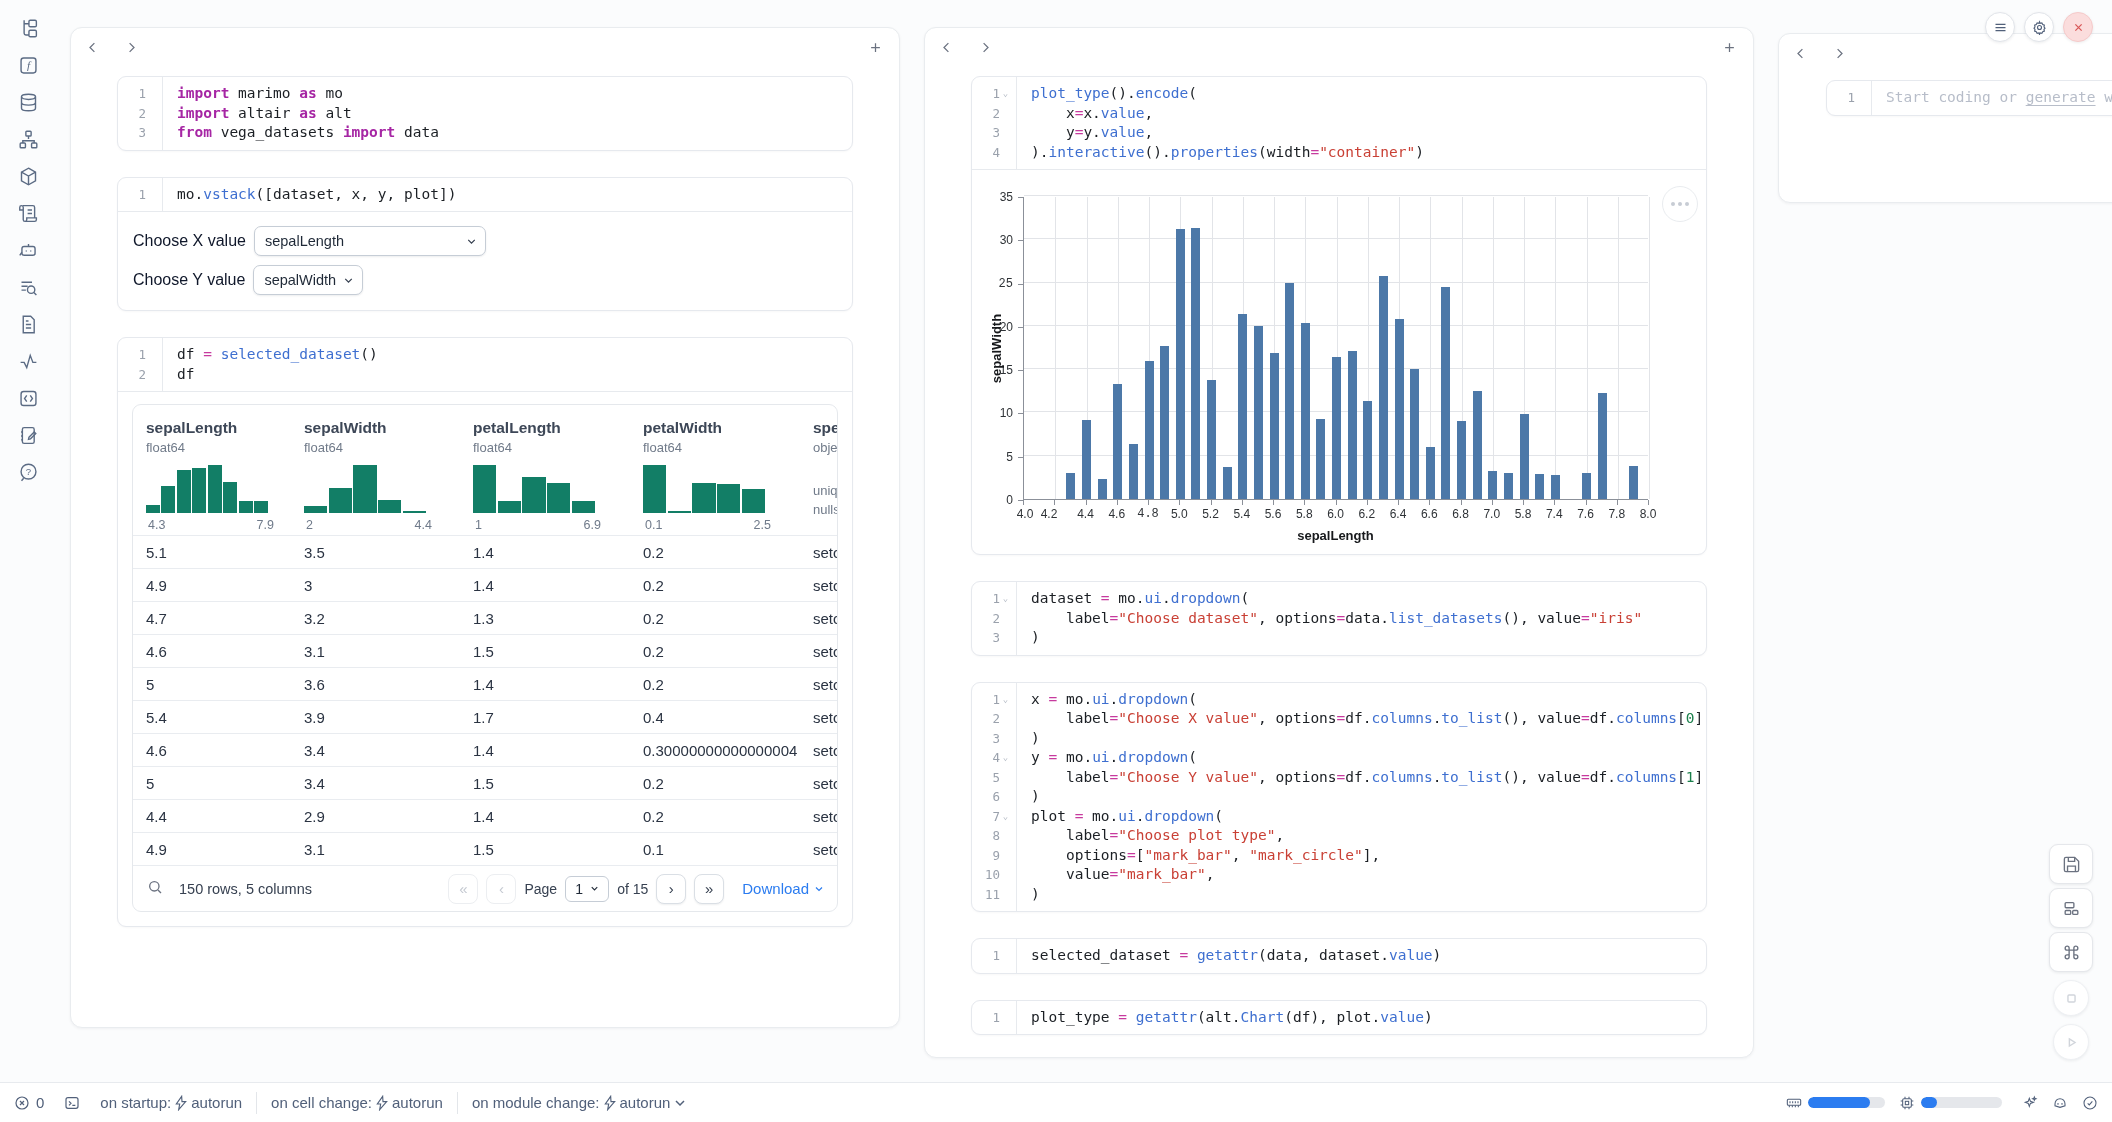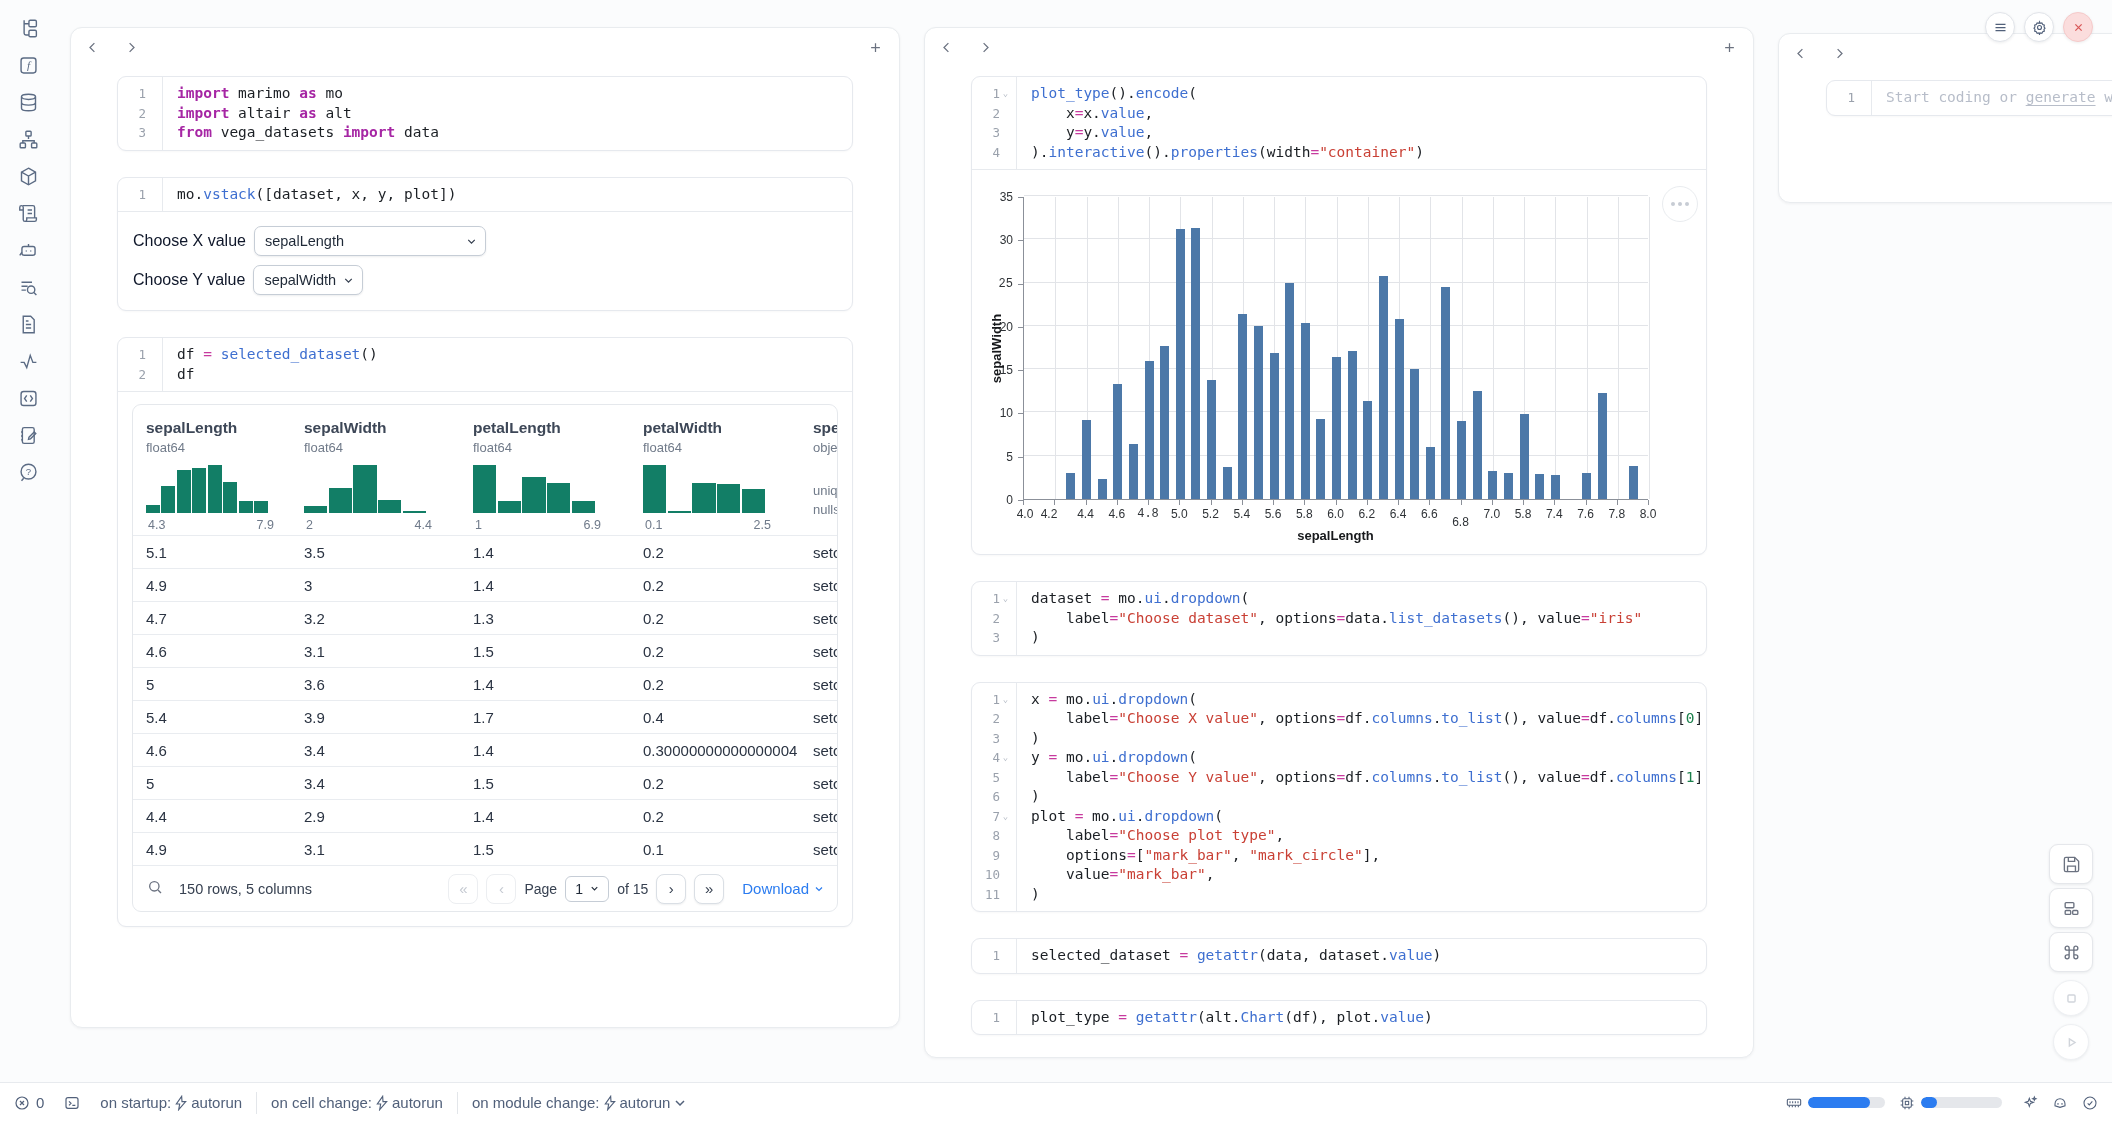--- a/index.html
+++ b/index.html
@@ -627,21 +627,21 @@
             <div class="xtick-label" style="left: 315.25px; top: 337px;">5.8</div>
             <div class="tickmark-x" style="left: 332.25px; top: 330px;"></div>
             <div class="xtick-label" style="left: 346.5px; top: 337px;">6.0</div>
             <div class="tickmark-x" style="left: 363.5px; top: 330px;"></div>
             <div class="xtick-label" style="left: 377.75px; top: 337px;">6.2</div>
             <div class="tickmark-x" style="left: 394.75px; top: 330px;"></div>
             <div class="xtick-label" style="left: 409px; top: 337px;">6.4</div>
             <div class="tickmark-x" style="left: 426px; top: 330px;"></div>
             <div class="xtick-label" style="left: 440.25px; top: 337px;">6.6</div>
             <div class="tickmark-x" style="left: 457.25px; top: 330px;"></div>
-            <div class="xtick-label" style="left: 471.5px; top: 337px; margin-top: 8px;">6.8</div>
+            <div class="xtick-label" style="left: 471.5px; top: 337px;">6.8</div>
             <div class="tickmark-x" style="left: 488.5px; top: 330px;"></div>
             <div class="xtick-label" style="left: 502.75px; top: 337px;">7.0</div>
             <div class="tickmark-x" style="left: 519.75px; top: 330px;"></div>
             <div class="xtick-label" style="left: 534px; top: 337px;">5.8</div>
             <div class="tickmark-x" style="left: 551px; top: 330px;"></div>
             <div class="xtick-label" style="left: 565.25px; top: 337px;">7.4</div>
             <div class="tickmark-x" style="left: 582.25px; top: 330px;"></div>
             <div class="xtick-label" style="left: 596.5px; top: 337px;">7.6</div>
             <div class="tickmark-x" style="left: 613.5px; top: 330px;"></div>
             <div class="xtick-label" style="left: 627.75px; top: 337px;">7.8</div>

